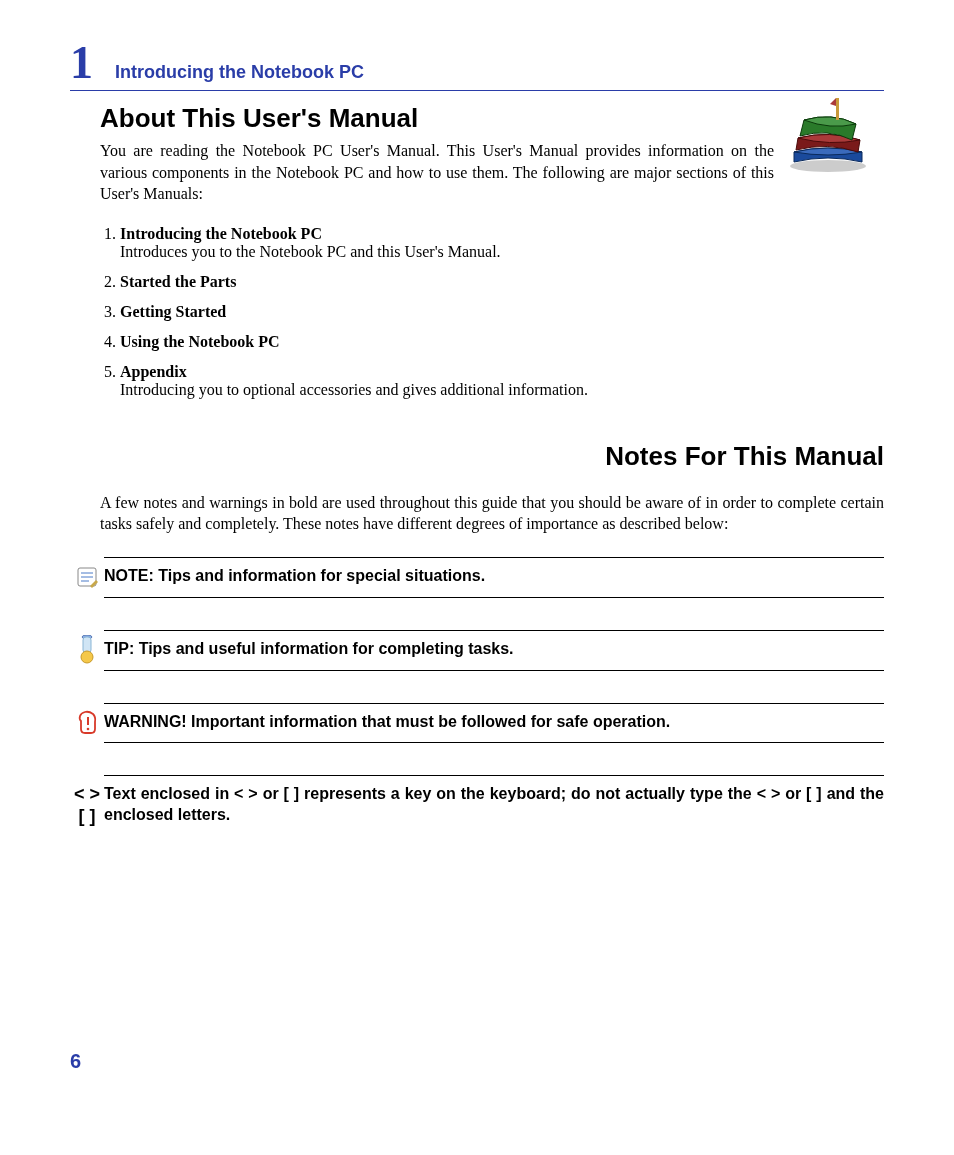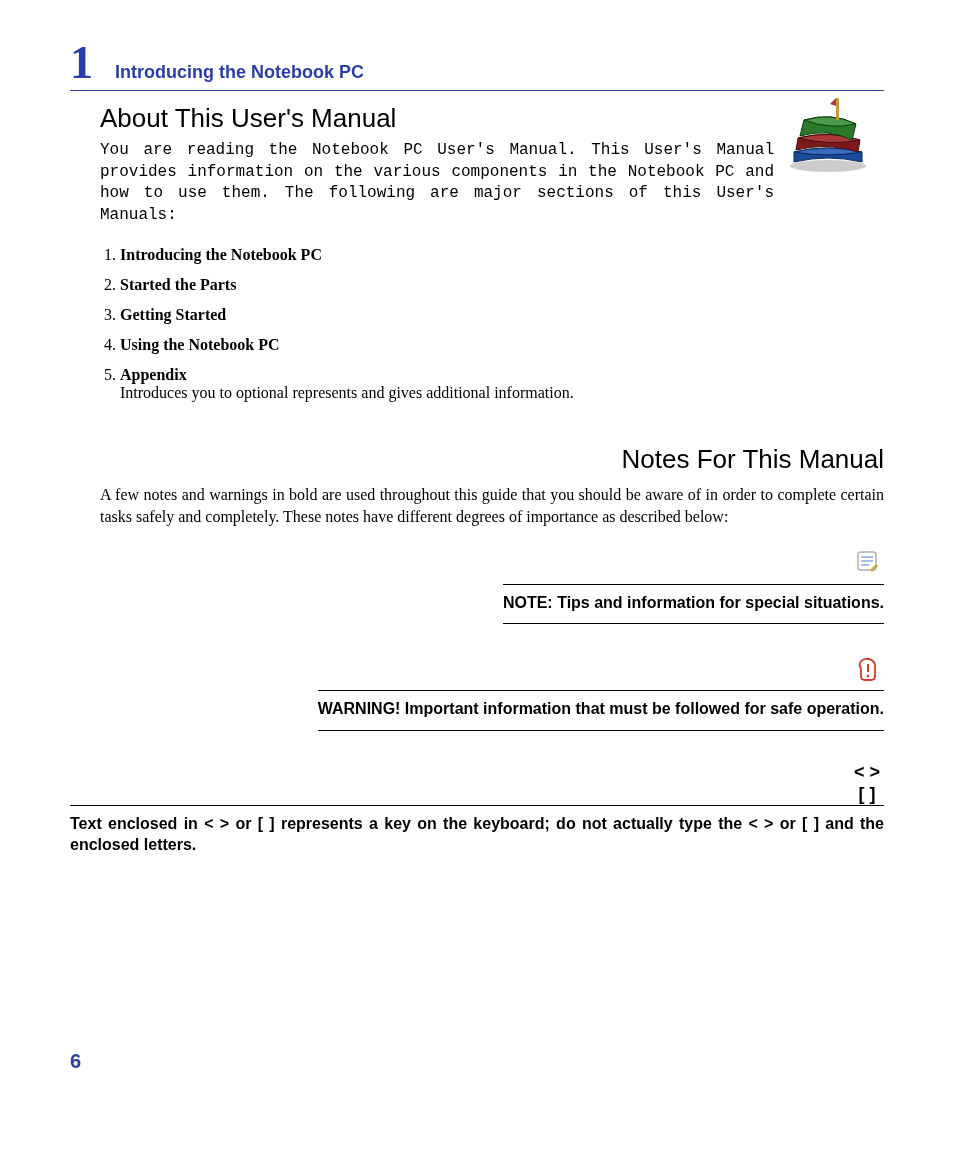--- a/index.html
+++ b/index.html
@@ -35,31 +35,30 @@
     font-family: Helvetica, Arial, sans-serif;
     font-weight: bold;
     font-size: 18px;
     color: #2a3da8;
   }
   .content {
     padding-left: 30px;
   }
   h2.section {
     font-family: Helvetica, Arial, sans-serif;
-    font-weight: normal;
+    font-weight: bold;
     font-size: 26px;
     margin: 10px 0 6px 0;
   }
   .intro {
     font-size: 16px;
     line-height: 1.35;
     text-align: justify;
     margin: 0;
     padding-right: 110px;
-    font-family: Liberation Mono, monospace;
   }
   .books-figure {
     position: absolute;
     right: 78px;
     top: 90px;
   }
   ol.sections {
     list-style: decimal;
     padding-left: 20px;
     margin-top: 20px;
@@ -72,27 +71,26 @@
     font-weight: bold;
   }
   ol.sections li .item-desc {
     display: block;
     font-weight: normal;
   }
   .notes-intro {
     font-size: 16px;
     line-height: 1.35;
     text-align: justify;
-    margin: 9px 0 22px 0;
+    margin: 20px 0 22px 0;
   }
   .note-block {
     display: flex;
-    align-items: flex-end;
+    align-items: center;
     margin-bottom: 32px;
-    flex-direction: column;
   }
   .note-icon {
     width: 34px;
     flex: 0 0 34px;
     display: flex;
     flex-direction: column;
     align-items: center;
     justify-content: flex-start;
     font-family: Helvetica, Arial, sans-serif;
   }
@@ -149,33 +147,34 @@
   </div>
 
   <div class="content">
 
     <h2 class="section">About This User's Manual</h2>
     <p class="intro">You are reading the Notebook PC User's Manual. This User's Manual provides information on the various components in the Notebook PC and how to use them. The following are major sections of this User's Manuals:</p>
 
     <ol class="sections">
       <li>
         <span class="item-title">Introducing the Notebook PC</span>
+        <span class="item-desc">Introduces you to the Notebook PC and this User's Manual.</span>
       </li>
       <li>
         <span class="item-title">Started the Parts</span>
       </li>
       <li>
         <span class="item-title">Getting Started</span>
       </li>
       <li>
         <span class="item-title">Using the Notebook PC</span>
       </li>
       <li>
         <span class="item-title">Appendix</span>
-        <span class="item-desc">Introduces you to optional represents and gives additional information.</span>
+        <span class="item-desc">Introducing you to optional accessories and gives additional information.</span>
       </li>
     </ol>
 
     <h2 class="section" style="margin-top:42px;text-align:right;">Notes For This Manual</h2>
     <p class="notes-intro">A few notes and warnings in bold are used throughout this guide that you should be aware of in order to complete certain tasks safely and completely. These notes have different degrees of importance as described below:</p>
 
   </div>
 
   <div style="padding-left:0;">
 
@@ -185,20 +184,30 @@
           <rect x="2" y="2" width="18" height="18" fill="#fff" stroke="#888" stroke-width="1" rx="2"></rect>
           <line x1="5" y1="7" x2="17" y2="7" stroke="#4a7ac8" stroke-width="1"></line>
           <line x1="5" y1="11" x2="17" y2="11" stroke="#4a7ac8" stroke-width="1"></line>
           <line x1="5" y1="15" x2="13" y2="15" stroke="#4a7ac8" stroke-width="1"></line>
           <path d="M14 20 L20 14 L22 16 L16 22 Z" fill="#c8a84a"></path>
         </svg>
       </div>
       <div class="note-body">NOTE: Tips and information for special situations.</div>
     </div>
 
+    <div class="note-block">
+      <div class="note-icon">
+        <svg width="22" height="30" viewBox="0 0 22 30">
+          <ellipse cx="11" cy="2" rx="5" ry="2" fill="#8aaee5" stroke="#5a7ab5"></ellipse>
+          <rect x="7" y="2" width="8" height="16" fill="#d0e5f5" stroke="#8ab5d5" rx="3"></rect>
+          <circle cx="11" cy="22" r="6" fill="#f5c84a" stroke="#c89a2a"></circle>
+        </svg>
+      </div>
+      <div class="note-body">TIP: Tips and useful information for completing tasks.</div>
+    </div>
 
 
     <div class="note-block">
       <div class="note-icon">
         <svg width="24" height="28" viewBox="0 0 24 28">
           <path d="M6 12 Q4 10 5 7 Q6 4 10 3 Q14 2 18 5 Q21 8 20 13 L20 20 Q20 24 16 24 L10 24 Q6 24 6 20 Z" fill="none" stroke="#d83a2a" stroke-width="1.8"></path>
           <line x1="13" y1="8" x2="13" y2="16" stroke="#d83a2a" stroke-width="2"></line>
           <circle cx="13" cy="20" r="1.3" fill="#d83a2a"></circle>
         </svg>
       </div>

